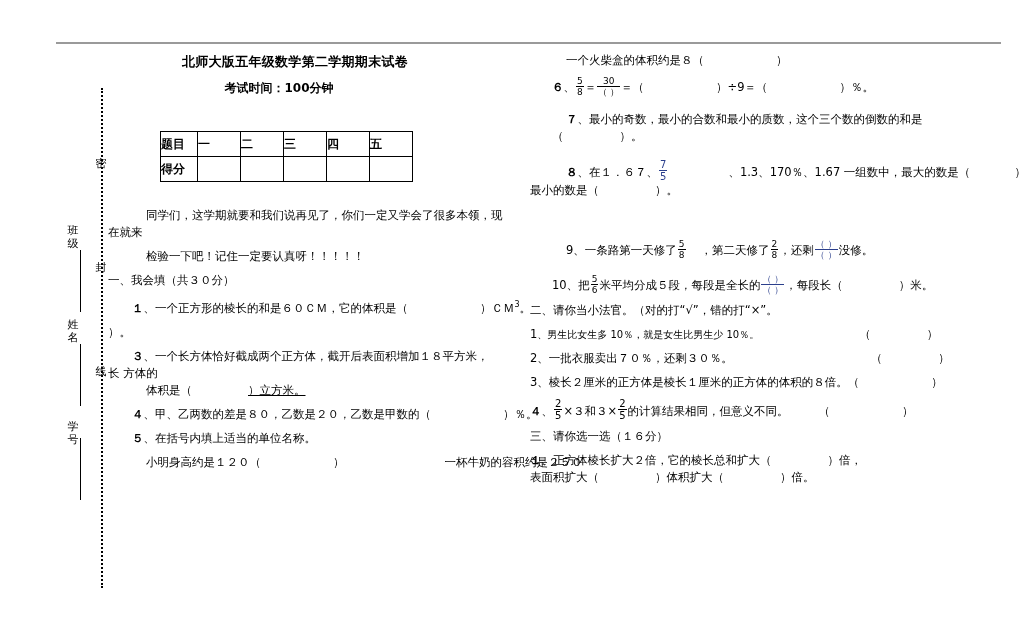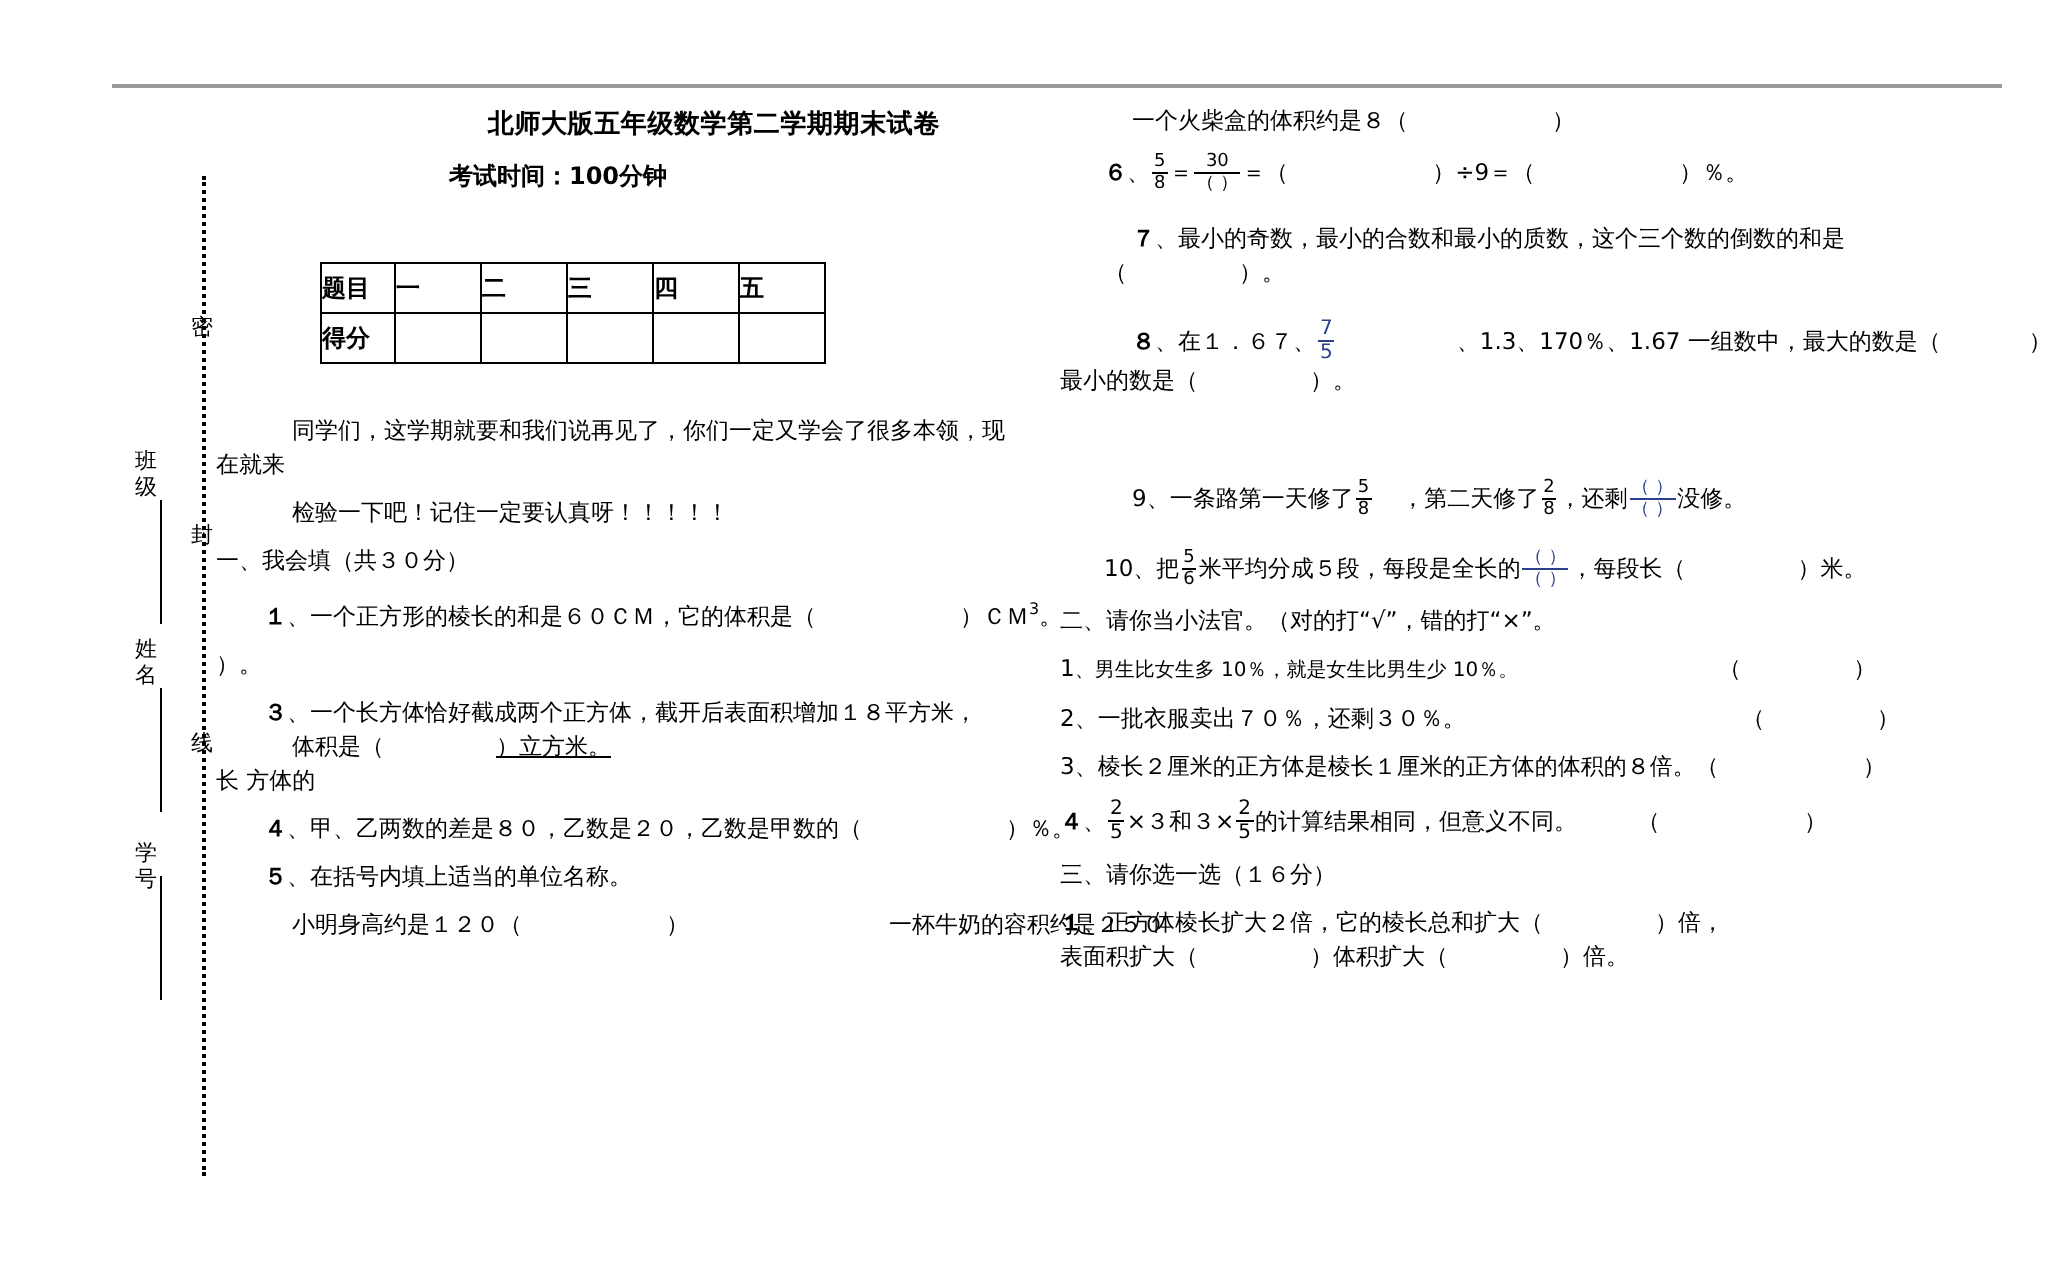--- a/index.html
+++ b/index.html
@@ -76,21 +76,21 @@
   .vrule.r1 { top: 250px; height: 62px; }
   .vrule.r2 { top: 344px; height: 62px; }
   .vrule.r3 { top: 438px; height: 62px; }
 
   
   .title {
     position: absolute;
     left: 120px;
     top: 53px;
     width: 350px;
-    text-align: right;
+    text-align: center;
     font-size: 13px;
     font-weight: bold;
     font-family: "DejaVu Sans", sans-serif;
     letter-spacing: 0.3px;
   }
   .subtitle {
     position: absolute;
     left: 104px;
     top: 80px;
     width: 350px;
@@ -228,24 +228,24 @@
       <b class="num">１</b><span>、一个正方形的棱长的和是６０ＣＭ，它的体积是（</span><span class="blank-l"></span><span>）ＣＭ</span><sup class="cube">3</sup><span>。</span>
     </div>
     <div class="gap-s"></div>
 
     <div class="ln" style="margin-left:-10px">）。</div>
     <div class="gap-s"></div>
 
     <div class="ln ind2">
       <b class="num">３</b><span>、一个长方体恰好截成两个正方体，截开后表面积增加１８平方米，</span>
     </div>
+    <div class="ln" style="margin-left:-10px">长 方体的</div>
     <div class="ln ind">
       <span>体积是（</span><span class="blank-m"></span><span class="uline">）立方米。</span>
     </div>
-    <div class="ln" style="margin-left:-10px">长 方体的</div>
     <div class="gap-s"></div>
 
     <div class="ln ind2">
       <b class="num">４</b><span>、甲、乙两数的差是８０，乙数是２０，乙数是甲数的（</span><span class="blank-l"></span><span>）％。</span>
     </div>
     <div class="gap-s"></div>
 
     <div class="ln ind2">
       <b class="num">５</b><span>、在括号内填上适当的单位名称。</span>
     </div>

